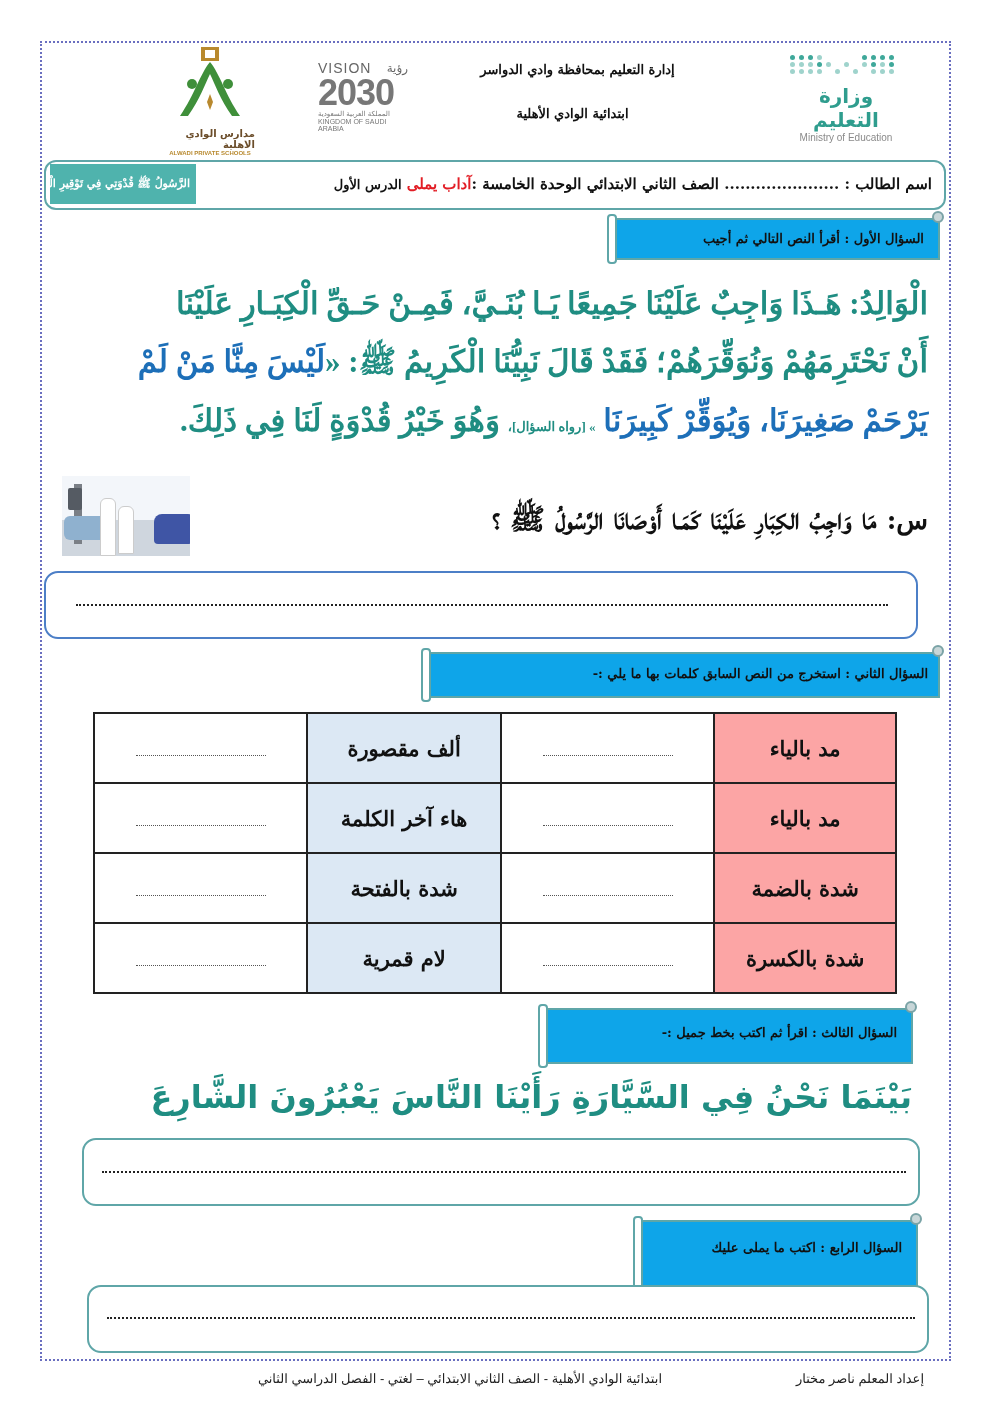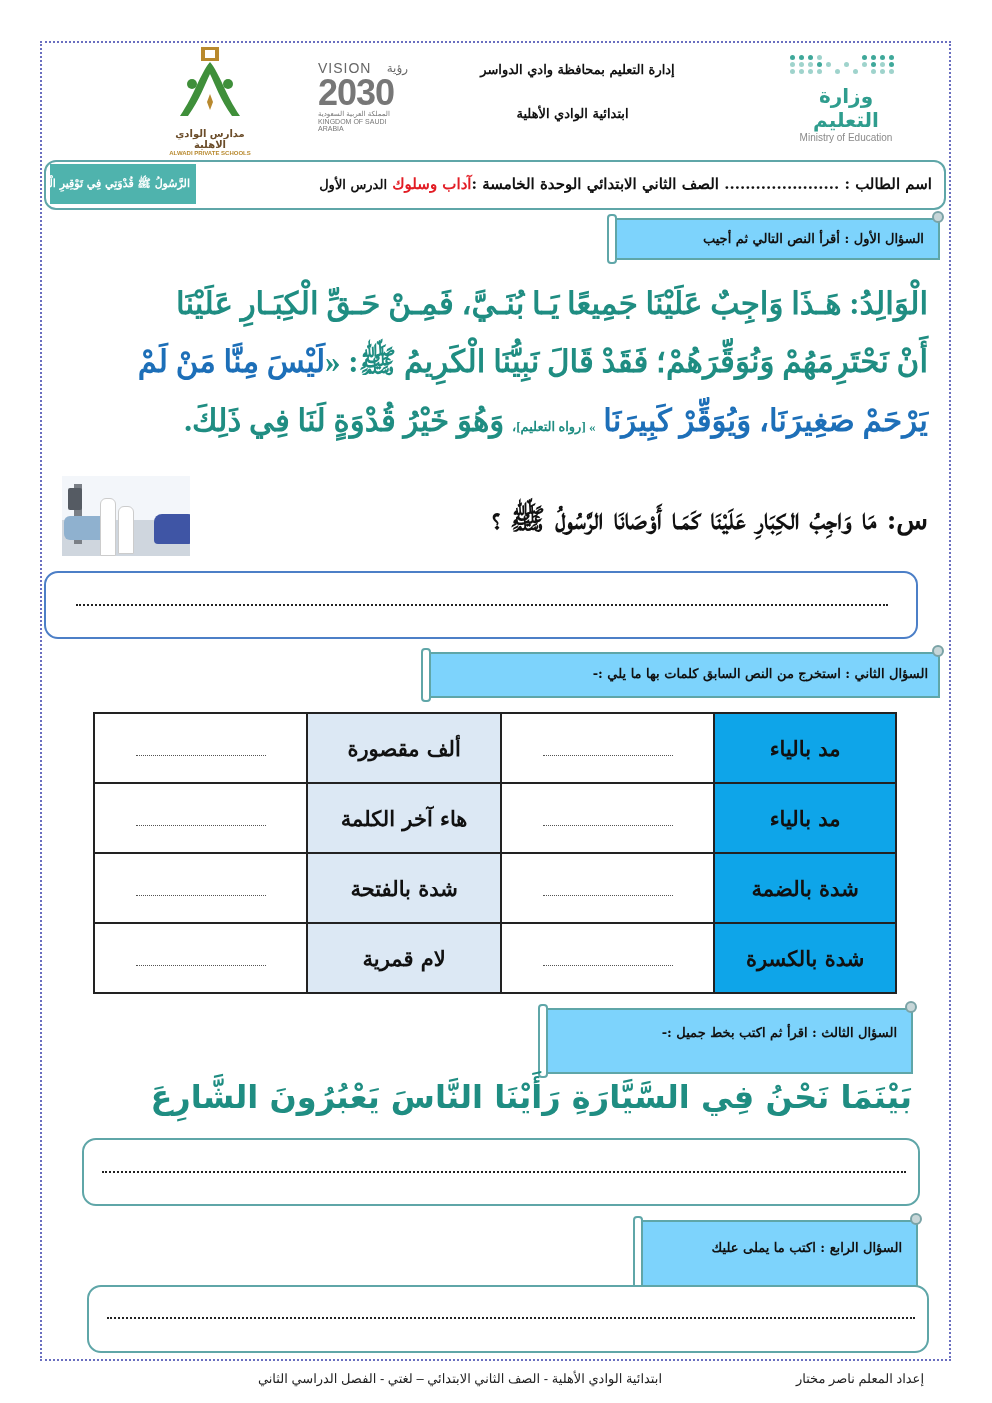--- a/index.html
+++ b/index.html
@@ -13,49 +13,49 @@
   .moe-dots { display:grid; grid-template-columns:repeat(12, 7px); gap:2px; }
   .moe-dots span { width:5px; height:5px; border-radius:50%; background:#3fa89a; }
   .moe-dots span.l { background:#9fd3cc; }
   .moe-dots span.n { background:transparent; }
   .moe-ar { color:#2f9d8e; font-size:20px; font-family:"DejaVu Sans", sans-serif;font-weight:bold; }
   .moe-en { color:#8a8a8a; font-size:10px; font-family:"Liberation Sans", sans-serif; }
   .vision-word { font-family:"Liberation Sans", sans-serif; font-size:14px; color:#666; letter-spacing:1px; }
   .vision-num { font-family:"Liberation Sans", sans-serif; font-weight:bold; font-size:36px; color:#777; letter-spacing:-1px; }
   .vision-ks { font-family:"Liberation Sans", sans-serif; font-size:7px; color:#777; }
   .school-logo { width:80px; height:80px; }
-  .school-name-ar { font-size:10px; color:#6b4d2a; font-weight:bold; }
+  .school-name-ar { font-size:10px; color:#6b4d2a; font-weight:bold;text-align:right; }
   .school-name-en { font-size:6px; color:#b8892e; font-weight:bold; font-family:"Liberation Sans", sans-serif; }
 
   
   .info-bar { left:44px; top:160px; width:902px; height:50px; border:2px solid #5fa6a8; border-radius:12px; box-sizing:border-box; background:#fff; }
   .info-text { font-family:"DejaVu Serif", serif; font-weight:bold; font-size:15px; color:#111; white-space:nowrap; }
   .info-text .red { color:#e21d25; }
   .lesson-badge { background:#4fb3ad; color:#fff; font-family:"DejaVu Serif", serif; font-weight:bold; font-size:13px; padding:0 6px; height:40px; line-height:40px; }
 
   
-  .scroll { border:2px solid #5fa6a8; background:#7dd3fc; box-sizing:border-box; }
+  .scroll { border:2px solid #5fa6a8; background:#0ea5e9; box-sizing:border-box; }
   .scroll::before { content:""; position:absolute; left:-9px; top:-6px; width:6px; bottom:-6px; border:2px solid #5fa6a8; border-radius:4px; background:#fff; }
   .scroll::after { content:""; position:absolute; right:-6px; top:-9px; width:8px; height:8px; border:2px solid #7aa3a6; border-radius:50%; background:#c7d6d8; }
   .scroll-text { font-family:"DejaVu Serif", serif; font-weight:bold; font-size:13px; color:#111; white-space:nowrap; }
 
   
   .passage { font-family:Liberation Serif, serif; font-weight:bold; color:#1f8d82; font-size:31px; white-space:nowrap; }
   .passage .blue { color:#1d6fb8; }
   .passage .small { font-size:13px; color:#1f8d82; }
   .question { font-family:"DejaVu Serif", serif; font-weight:bold; color:#111; font-size:29px; white-space:nowrap; }
 
   .answer-box { border:2px solid #4c7fc7; border-radius:14px; box-sizing:border-box; background:#fff; }
   .answer-box.teal { border-color:#5fa6a8; }
   .dots { position:absolute; left:30px; right:30px; border-bottom:2px dotted #222; height:0; }
 
   
   table.words { border-collapse:collapse; position:absolute; left:93px; top:712px; width:804px; direction:rtl; }
   table.words td { border:2px solid #222; height:66px; text-align:center; vertical-align:middle; font-family:"DejaVu Serif", serif; font-weight:bold; font-size:21px; color:#111; }
-  td.c1 { background:#0ea5e9; width:170px; }
+  td.c1 { background:#fca5a5; width:170px; }
   td.c3 { background:#dce8f4; width:182px; }
   td.blank { width:200px; }
   .blank-dots { display:inline-block; width:130px; border-bottom:1px dotted #555; }
 
   .dictation { font-family:"DejaVu Sans", sans-serif; font-weight:bold; color:#1f8d82; font-size:32px; white-space:nowrap; }
 
   .footer { font-family:"Liberation Sans", sans-serif; font-size:13px; color:#222; white-space:nowrap; }
 
   
   .illus { left:62px; top:476px; width:128px; height:80px; background:linear-gradient(#f3f6fa 0 55%, #cfd6de 55% 100%); overflow:hidden; }
@@ -132,37 +132,37 @@
   </svg>
   <div class="school-name-ar">مدارس الوادي الاهلية</div>
   <div class="school-name-en">ALWADI PRIVATE SCHOOLS</div>
 </div>
 
 <div class="abs info-bar">
   <div class="abs info-text rtl" style="right:12px; top:13px;">
     <span>اسم الطالب :</span>
     <span>......................</span>
     <span>الصف الثاني الابتدائي</span>
-    <span>الوحدة الخامسة :</span><span class="red">آداب وسلوك</span>
+    <span>الوحدة الخامسة :</span><span class="red">آداب يملى</span>
     <span style="font-size:13px;">الدرس الأول</span>
   </div>
   <div class="abs lesson-badge rtl" style="left:4px; top:2px; width:134px; overflow:hidden; white-space:nowrap; font-size:11px;">الرَّسُولُ ﷺ قُدْوَتِي فِي تَوْقِيرِ الْكَبِيرِ</div>
 </div>
 
 <div class="abs scroll" style="left:614px; top:218px; width:326px; height:42px;">
   <div class="abs scroll-text rtl" style="right:14px; top:11px;">السؤال الأول : أقرأ النص التالي ثم أجيب</div>
 </div>
 
 <div class="abs passage rtl" style="right:64px; top:285px;">الْوَالِدُ: هَـذَا وَاجِبٌ عَلَيْنَا جَمِيعًا يَـا بُنَـيَّ، فَمِـنْ حَـقِّ الْكِبَـارِ عَلَيْنَا</div>
 <div class="abs passage rtl" style="right:64px; top:343px;">
   <span>أَنْ نَحْتَرِمَهُمْ وَنُوَقِّرَهُمْ؛ فَقَدْ قَالَ نَبِيُّنَا الْكَرِيمُ ﷺ: «</span><span class="blue">لَيْسَ مِنَّا مَنْ لَمْ</span>
 </div>
 <div class="abs passage rtl" style="right:64px; top:402px;">
   <span class="blue">يَرْحَمْ صَغِيرَنَا، وَيُوَقِّرْ كَبِيرَنَا</span>
-  <span class="small">» [رواه التعليم]،</span>
+  <span class="small">» [رواه السؤال]،</span>
   <span>وَهُوَ خَيْرُ قُدْوَةٍ لَنَا فِي ذَلِكَ.</span>
 </div>
 
 <div class="abs illus">
   <div class="abs" style="left:12px; top:8px; width:8px; height:60px; background:#7a7f86;"></div>
   <div class="abs" style="left:6px; top:12px; width:14px; height:22px; background:#555b63; border-radius:2px;"></div>
   <div class="abs" style="left:2px; top:40px; width:44px; height:24px; background:#8fb1cf; border-radius:6px;"></div>
   <div class="abs" style="left:38px; top:22px; width:14px; height:56px; background:#fff; border:1px solid #ccc; border-radius:6px 6px 0 0;"></div>
   <div class="abs" style="left:56px; top:30px; width:14px; height:46px; background:#fff; border:1px solid #ccc; border-radius:6px 6px 0 0;"></div>
   <div class="abs" style="left:92px; top:38px; width:38px; height:30px; background:#3f55a5; border-radius:8px 4px 4px 4px;"></div>
@@ -203,21 +203,21 @@
       </tr>
       <tr>
         <td class="c1">شدة بالكسرة</td>
         <td class="blank"><span class="blank-dots"></span></td>
         <td class="c3">لام قمرية</td>
         <td class="blank"><span class="blank-dots"></span></td>
       </tr>
     </tbody>
 </table>
 
-<div class="abs scroll" style="left:545px; top:1008px; width:368px; height:66px;">
+<div class="abs scroll" style="left:545px; top:1008px; width:368px; height:56px;">
   <div class="abs scroll-text rtl" style="right:14px; top:15px;">السؤال الثالث : اقرأ ثم اكتب بخط جميل :-</div>
 </div>
 
 <div class="abs dictation rtl" style="right:80px; top:1078px;">بَيْنَمَا نَحْنُ فِي السَّيَّارَةِ رَأَيْنَا النَّاسَ يَعْبُرُونَ الشَّارِعَ</div>
 
 <div class="abs answer-box teal" style="left:82px; top:1138px; width:838px; height:68px;">
   <div class="dots" style="top:31px; left:18px; right:12px;"></div>
 </div>
 
 <div class="abs scroll" style="left:640px; top:1220px; width:278px; height:72px;">

